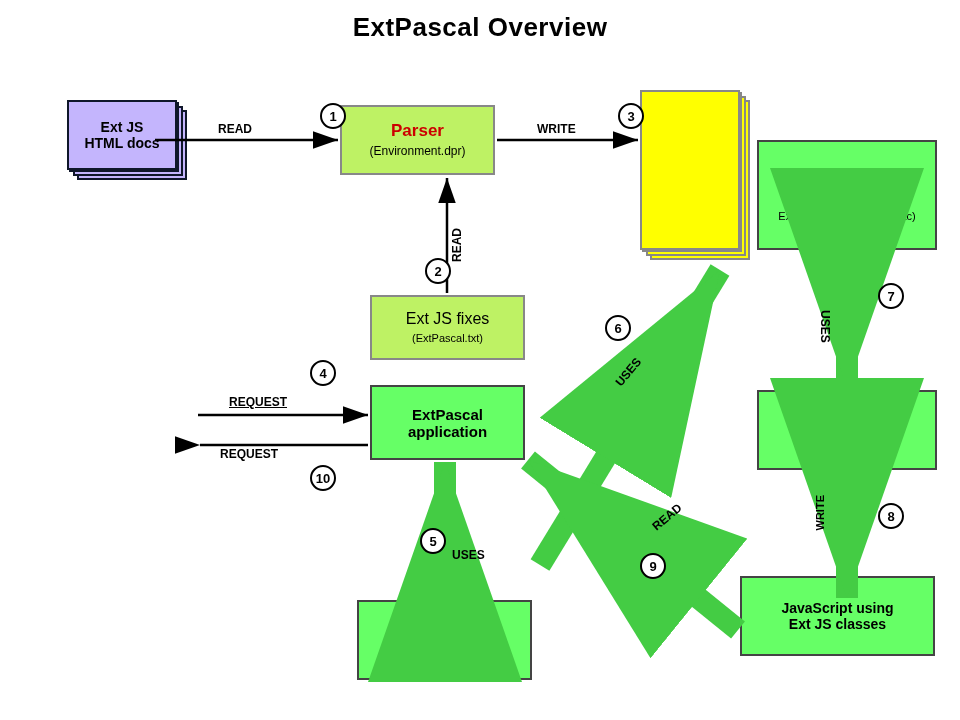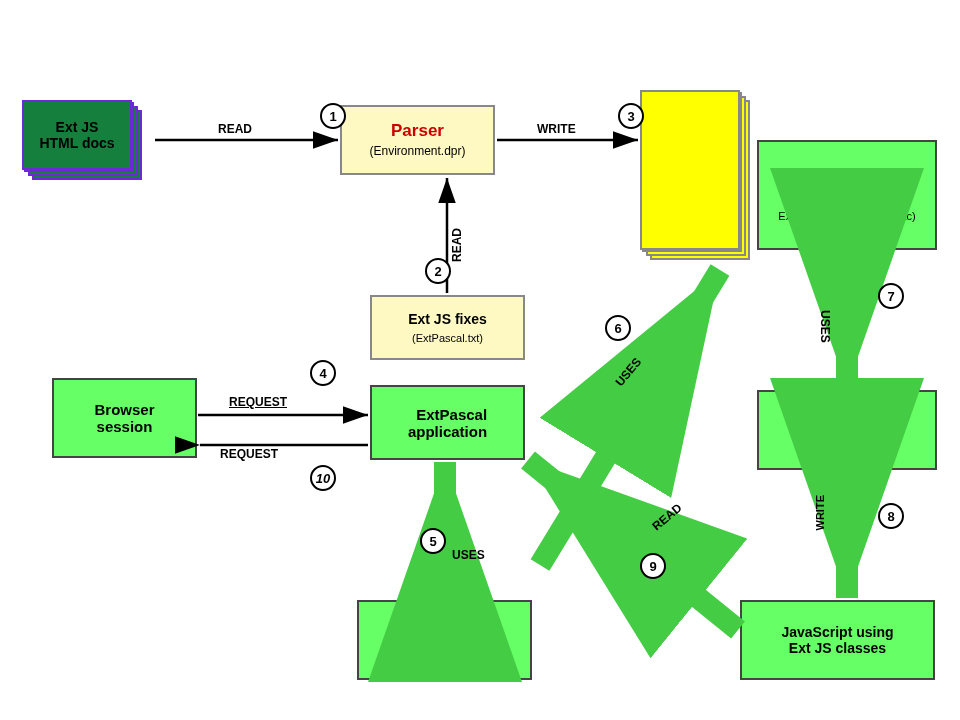--- a/index.html
+++ b/index.html
@@ -18,21 +18,21 @@
     }
     .title {
       text-align: center;
       font-size: 26px;
       font-weight: bold;
       padding-top: 12px;
       letter-spacing: 0.5px;
     }
     
     .box-yellow {
-      background: #fef9c3;
+      background: #bef264;
       border: 2px solid #888;
       position: absolute;
       display: flex;
       align-items: center;
       justify-content: center;
       text-align: center;
     }
     
     .box-green {
       background: #66ff66;
@@ -85,24 +85,25 @@
       height: 720px;
       pointer-events: none;
       z-index: 5;
     }
     
     .file-stack {
       position: absolute;
     }
     .file-stack .sheet {
       position: absolute;
-      background: #15803d;
-      border: 2px solid #6d28d9;
+      background: #c4b5fd;
+      border: 2px solid #0f172a;
       width: 110px;
       height: 70px;
+      margin-left: 45px;
     }
     .file-stack .sheet:nth-child(1) { top: 10px; left: 10px; }
     .file-stack .sheet:nth-child(2) { top: 6px; left: 6px; }
     .file-stack .sheet:nth-child(3) { top: 2px; left: 2px; }
     .file-stack .sheet:nth-child(4) { top: 0px; left: 0px; display:flex; align-items:center; justify-content:center; text-align:center; font-size:14px; font-weight:bold; }
 
     
     .file-stack-right {
       position: absolute;
     }
@@ -115,20 +116,21 @@
     }
     .file-stack-right .sheet:nth-child(1) { top: 10px; left: 10px; }
     .file-stack-right .sheet:nth-child(2) { top: 6px; left: 6px; }
     .file-stack-right .sheet:nth-child(3) { top: 2px; left: 2px; }
     .file-stack-right .sheet:nth-child(4) { top: 0; left: 0; }
   </style>
 </head>
 <body>
 
 <div class="diagram">
+  <div class="title">ExtPascal Overview</div>
 
   <div class="file-stack" style="left:22px; top:100px;">
     <div class="sheet"></div>
     <div class="sheet"></div>
     <div class="sheet"></div>
     <div class="sheet">Ext JS<br>HTML docs</div>
   </div>
 
   <div class="file-stack-right" style="left:640px; top:90px;">
     <div class="sheet"></div>
@@ -146,45 +148,42 @@
 
   <div class="box-green" style="left:757px; top:140px; width:180px; height:110px;">
     <span class="main-label">Wrapper</span>
     <span class="sub-label">12 units</span>
     <span class="sub-label">(Ext, ExtGlobal, ExtData,</span>
     <span class="sub-label">ExtUtil,Wrapper,ExtGrid,etc)</span>
   </div>
 
   <div class="box-yellow" style="left:370px; top:295px; width:155px; height:65px;">
     <div>
-      <span style="font-size:14px; font-weight:bold;">Ext JS fixes</span><br>
+      <span style="font-size:16px; font-weight:normal;">Ext JS fixes</span><br>
       <span style="font-size:11px;">(ExtPascal.txt)</span>
     </div>
   </div>
 
-  <div class="box-green" style="left:52px; top:378px; width:145px; height:80px;">
-    <span style="font-size:15px; font-weight:bold; color:#000;">Browser<br>session</span>
-  </div>
-
-  <div class="box-green" style="left:370px; top:385px; width:155px; height:75px;text-align:right;">
+
+  <div class="box-green" style="left:370px; top:385px; width:155px; height:75px;">
     <span style="font-size:15px; font-weight:bold; color:#000;">ExtPascal<br>application</span>
   </div>
 
   <div class="box-green" style="left:757px; top:390px; width:180px; height:80px;">
     <span class="main-label">Self-translating</span>
     <span class="sub-label">(ExtPascal.pas)</span>
   </div>
 
   <div class="box-green" style="left:357px; top:600px; width:175px; height:80px;">
     <span class="main-label">FastCGI</span>
     <span class="sub-label">Multithread Environment</span>
     <span class="sub-label">(FCGIApp.pas)</span>
   </div>
 
-  <div class="box-green" style="left:740px; top:600px; width:195px; height:80px;">
+  <div class="box-green" style="left:740px; top:576px; width:195px; height:80px;">
     <span style="font-size:14px; font-weight:bold; color:#000;">JavaScript using<br>Ext JS classes</span>
   </div>
 
   <svg class="arrows">
     <defs>
       <marker id="arrowhead-black" markerWidth="10" markerHeight="7" refX="10" refY="3.5" orient="auto">
         <polygon points="0 0, 10 3.5, 0 7" fill="#000"></polygon>
       </marker>
       <marker id="arrowhead-green" markerWidth="10" markerHeight="7" refX="10" refY="3.5" orient="auto">
         <polygon points="0 0, 10 3.5, 0 7" fill="#44cc44"></polygon>
@@ -217,21 +216,21 @@
 
   <div class="circle-num" style="left:320px; top:103px;">1</div>
   <div class="circle-num" style="left:425px; top:258px;">2</div>
   <div class="circle-num" style="left:618px; top:103px;">3</div>
   <div class="circle-num" style="left:310px; top:360px;">4</div>
   <div class="circle-num" style="left:420px; top:528px;">5</div>
   <div class="circle-num" style="left:605px; top:315px;">6</div>
   <div class="circle-num" style="left:878px; top:283px;">7</div>
   <div class="circle-num" style="left:878px; top:503px;">8</div>
   <div class="circle-num" style="left:640px; top:553px;">9</div>
-  <div class="circle-num" style="left:310px; top:465px;font-style:italic;">10</div>
+  <div class="circle-num" style="left:310px; top:465px;">10</div>
 
   <div class="arrow-label" style="left:218px; top:122px;">READ</div>
   <div class="arrow-label" style="left:537px; top:122px;">WRITE</div>
   <div class="arrow-label" style="left:450px; top:228px; writing-mode:vertical-rl; transform:rotate(180deg);">READ</div>
   <div class="arrow-label" style="left:229px; top:395px;text-decoration:underline;">REQUEST</div>
   <div class="arrow-label" style="left:220px; top:447px;">REQUEST</div>
   <div class="arrow-label" style="left:452px; top:548px; color:#000;">USES</div>
   <div class="arrow-label" style="left:612px; top:365px; transform:rotate(-50deg); color:#000;">USES</div>
   <div class="arrow-label" style="left:818px; top:310px; writing-mode:vertical-rl; color:#000;">USES</div>
   <div class="arrow-label" style="left:814px; top:495px; writing-mode:vertical-rl; transform:rotate(180deg); color:#000; font-size:11px;">WRITE</div>

